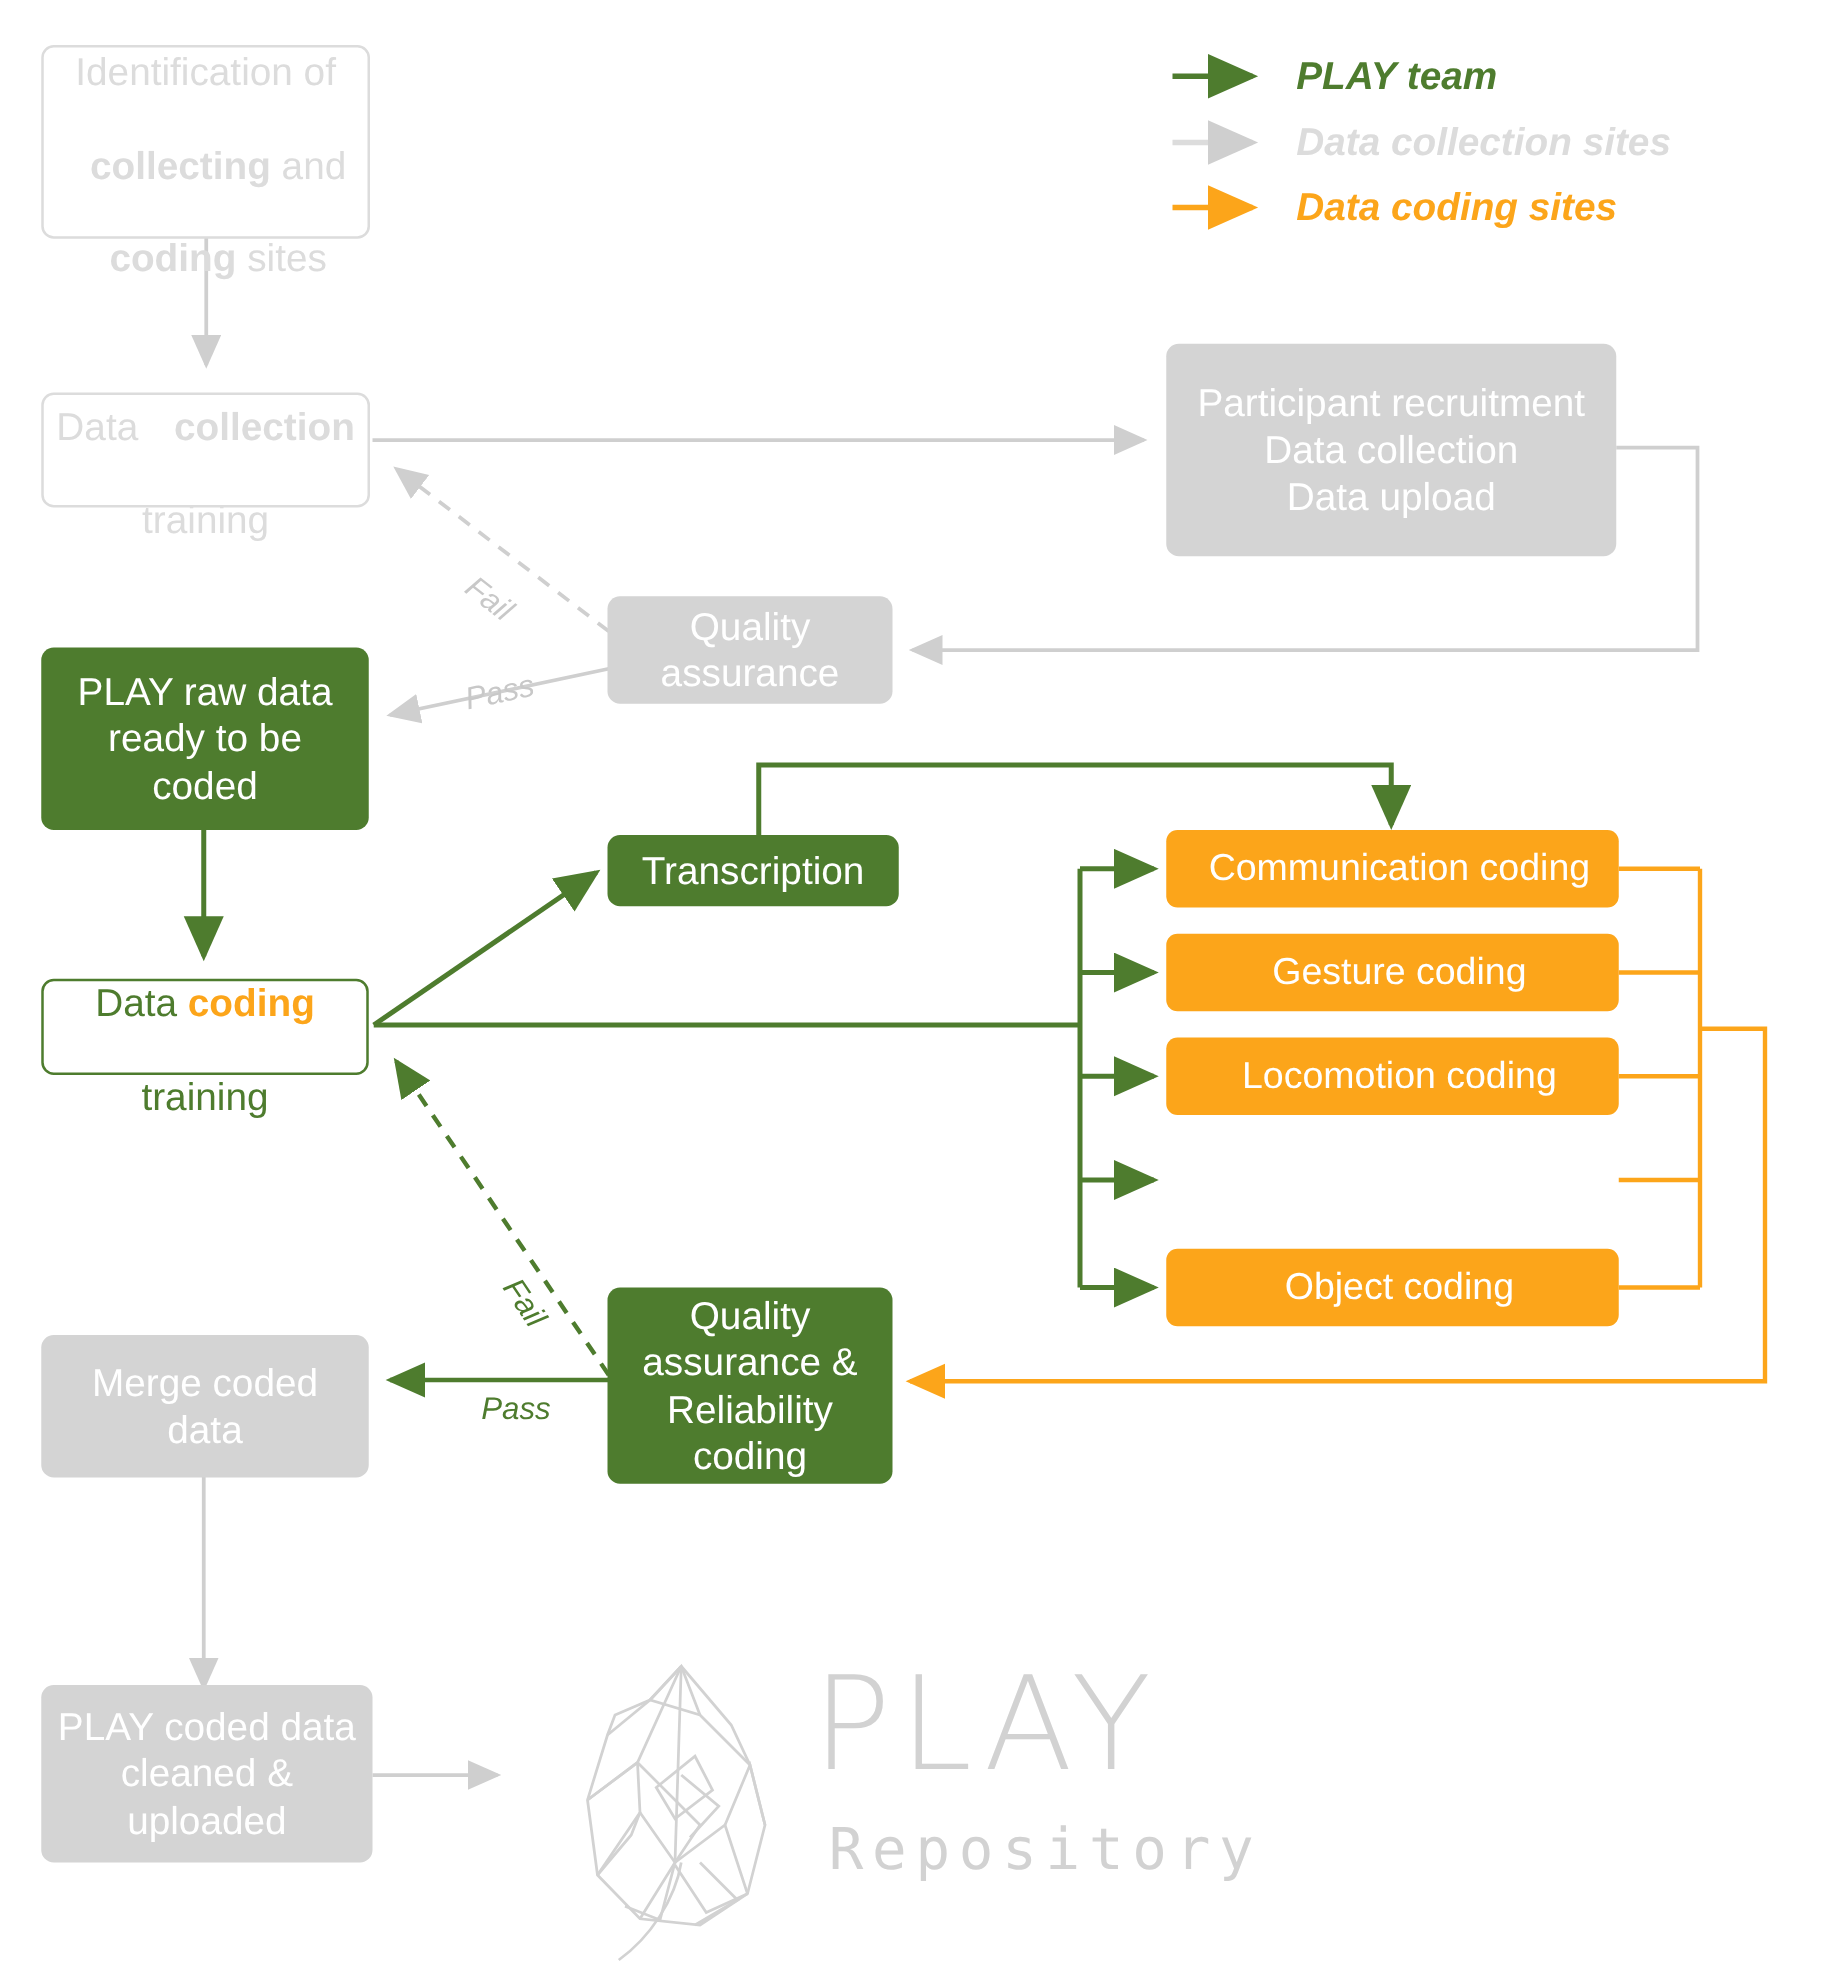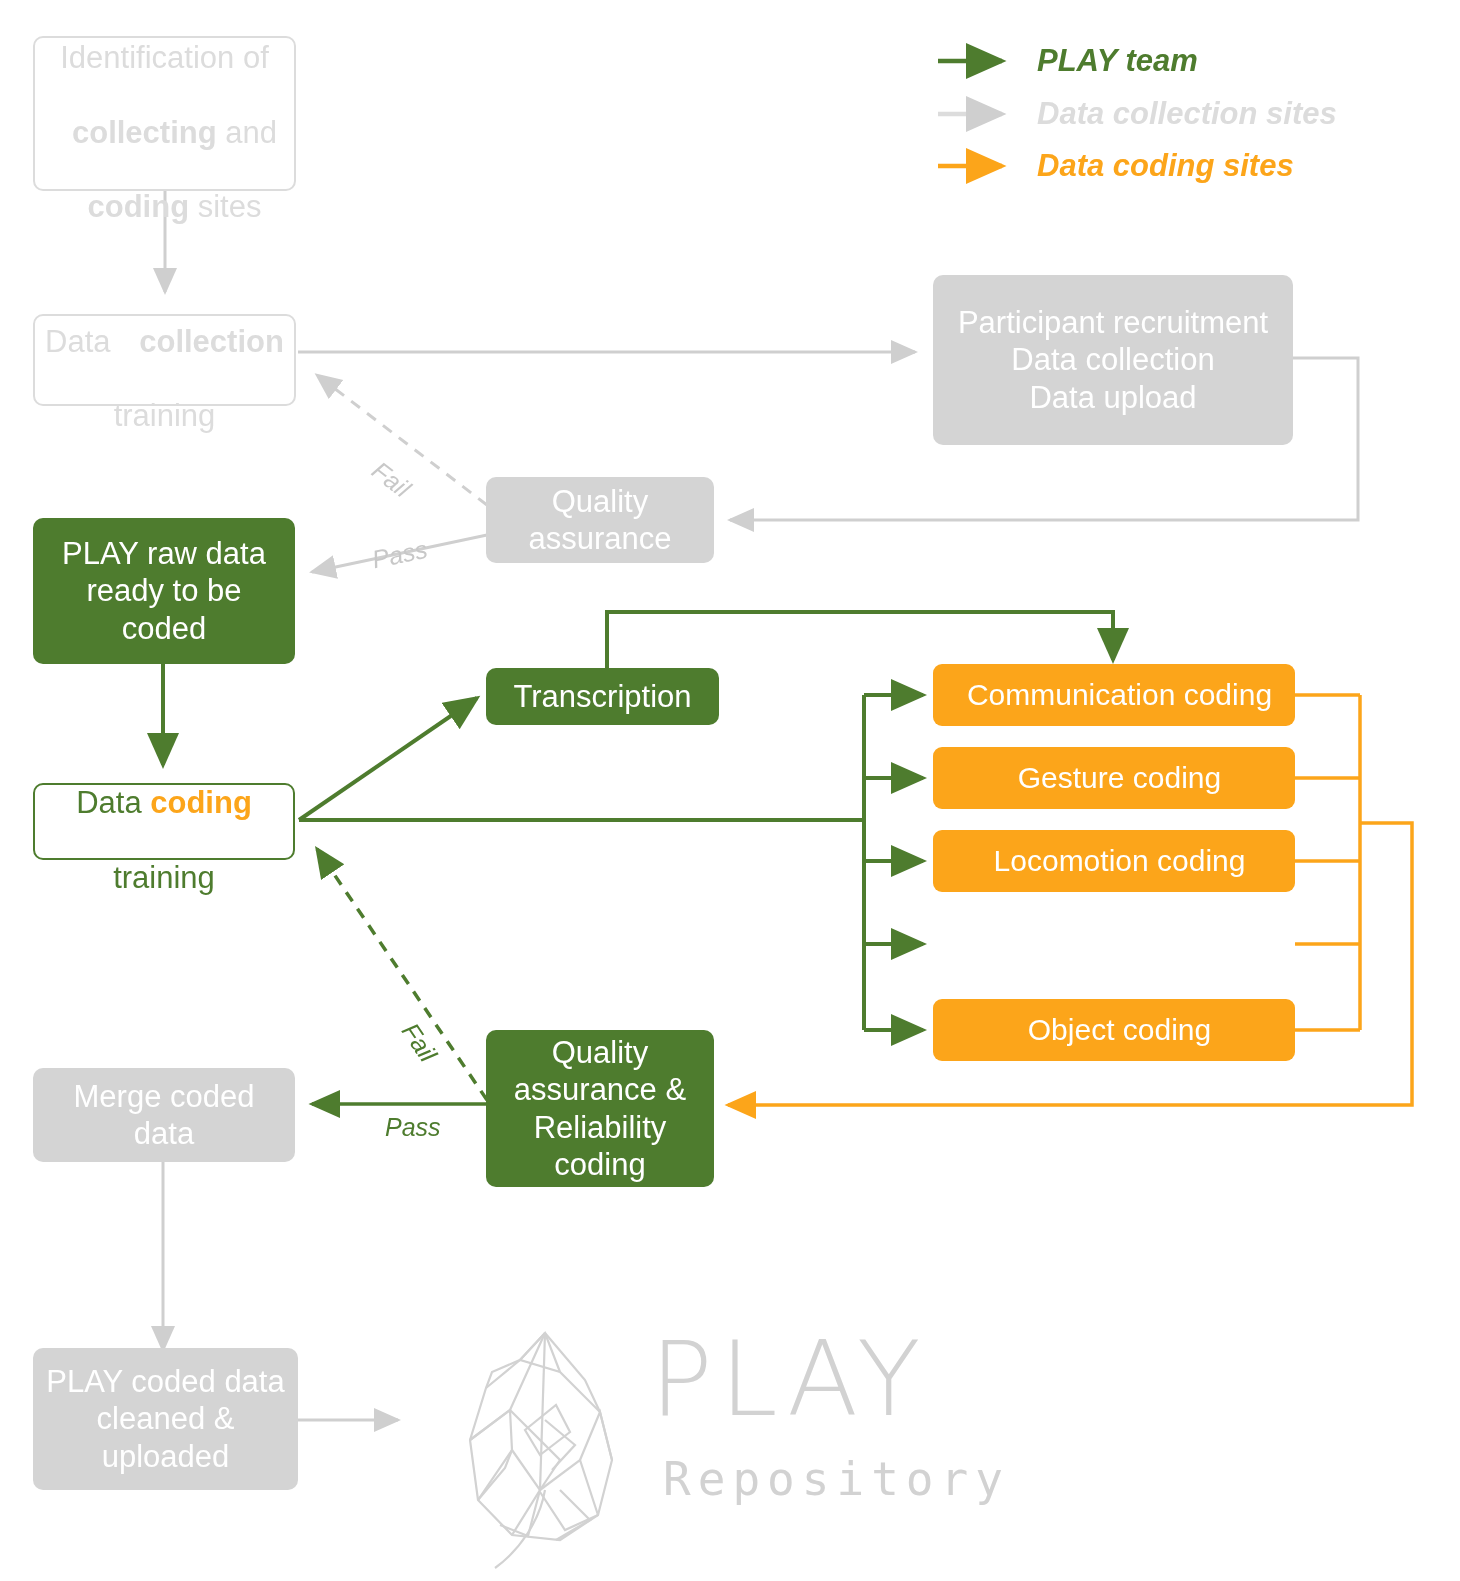--- a/index.html
+++ b/index.html
@@ -262,21 +262,21 @@
   <div class="node n-orange-fill" style="left:933px; top:830px; width:362px; height:62px;text-align:center;">Locomotion coding</div>
 
 
   <div class="node n-orange-fill" style="left:933px; top:999px; width:362px; height:62px;">Object coding</div>
 
   <div class="node n-green-fill" style="left:486px; top:1030px; width:228px; height:157px;">Quality
 assurance &amp;
 Reliability
 coding</div>
 
-  <div class="node n-grey-fill" style="left:33px; top:1068px; width:262px; height:94px;">Merge coded
+  <div class="node n-grey-fill" style="left:33px; top:1068px; width:262px; height:114px;">Merge coded
 data</div>
 
   <div class="node n-grey-fill" style="left:33px; top:1348px; width:265px; height:142px;">PLAY coded data
 cleaned &amp;
 uploaded</div>
 
   <div class="edge-label el-grey" style="left:371px; top:465px; transform:rotate(38deg);">Fail</div>
   <div class="edge-label el-grey" style="left:372px; top:540px; transform:rotate(-12deg);">Pass</div>
   <div class="edge-label el-green" style="left:399px; top:1028px; transform:rotate(56deg);">Fail</div>
   <div class="edge-label el-green" style="left:385px; top:1113px;">Pass</div>

